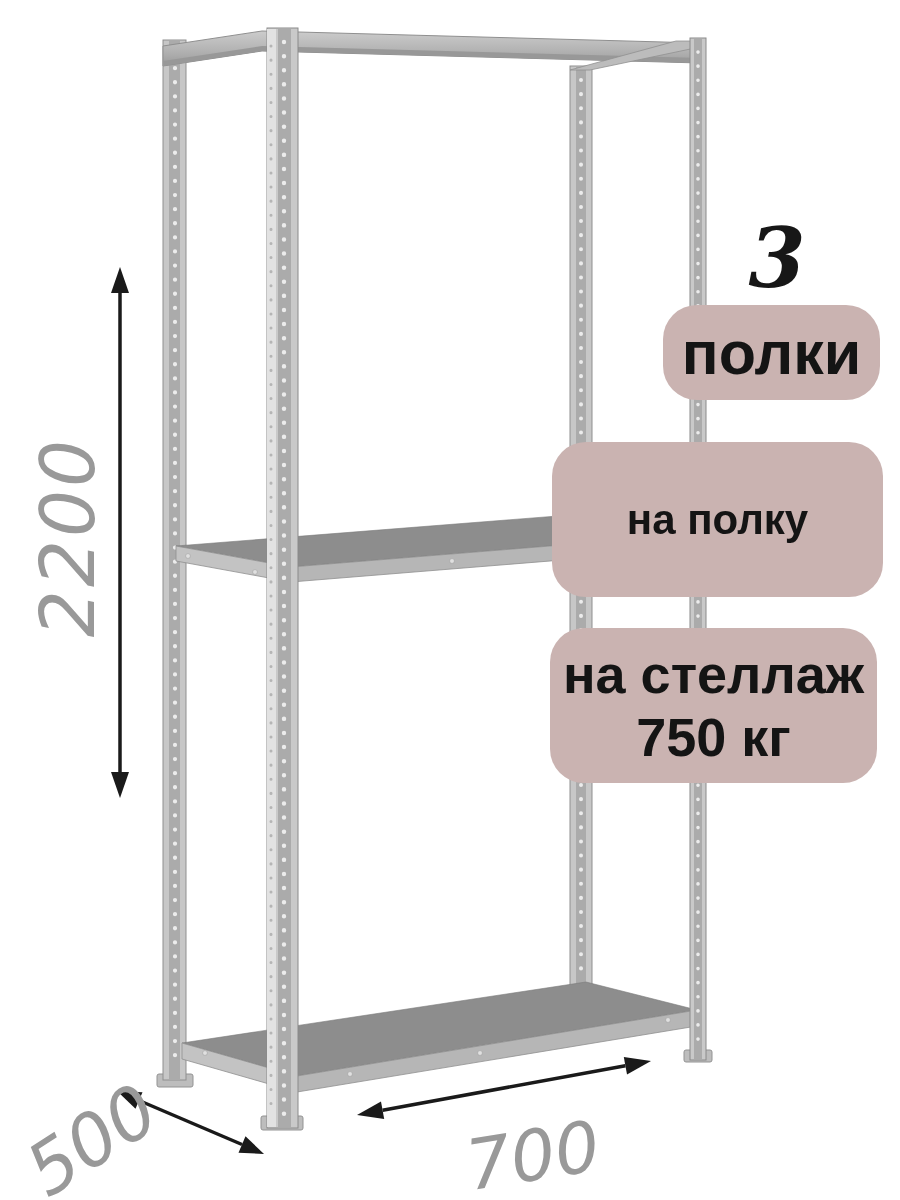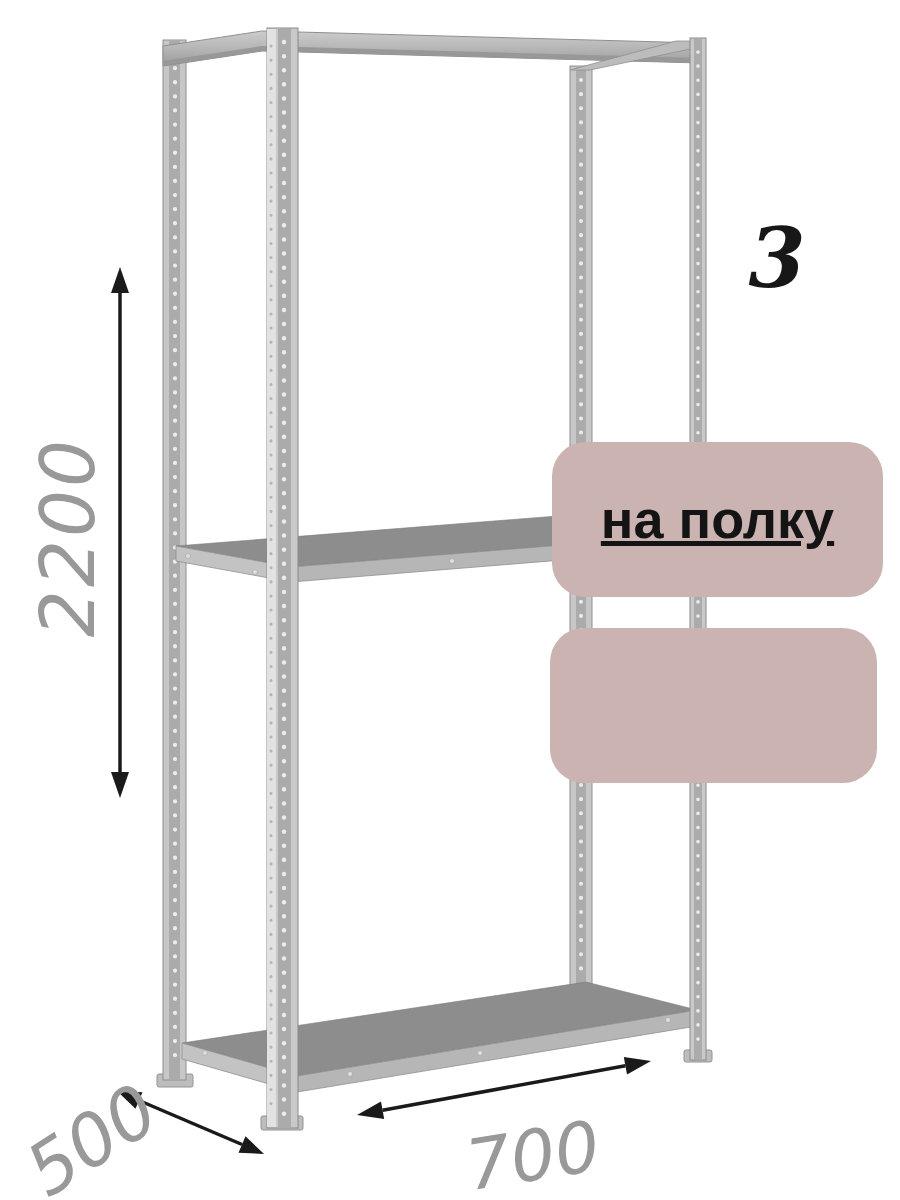--- a/index.html
+++ b/index.html
@@ -36,21 +36,21 @@
   .badge{
     position:absolute;
     background:#cab3b1;
     border-radius:34px;
     color:#141414;
     font-weight:bold;
     text-align:center;
     display:flex;flex-direction:column;justify-content:center;align-items:center;
   }
   .badge-count{left:663px;top:305px;width:217px;height:95px;font-size:61px;}
-  .badge-shelf{left:552px;top:442px;width:331px;height:155px;font-size:54px;line-height:1.14;text-decoration:underline;}
+  .badge-shelf{left:552px;top:442px;width:331px;height:155px;font-size:42px;line-height:1.14;}
   .badge-rack{left:550px;top:628px;width:327px;height:155px;font-size:54px;line-height:1.16;}
   .badge div{white-space:nowrap;}
 </style>
 </head>
 <body>
 
 <div class="canvas">
 
   <svg class="rack-svg" viewBox="0 0 900 1200">
     <defs>
@@ -129,21 +129,26 @@
       <polygon points="651,1061 627,1074.5 623.8,1056.9" stroke="none"></polygon>
     </g>
   </svg>
 
   <div class="dim-label dim-height">2200</div>
   <div class="dim-label dim-depth">500</div>
   <div class="dim-label dim-width">700</div>
 
   <div class="count-value">3</div>
 
+  <div class="badge badge-count">
+    <div>полки</div>
+  </div>
 
   <div class="badge badge-shelf">
     <div>на полку</div>
   </div>
 
   <div class="badge badge-rack">
+    <div>на стеллаж</div>
+    <div>750 кг</div>
   </div>
 
 </div>
 
 </body></html>

